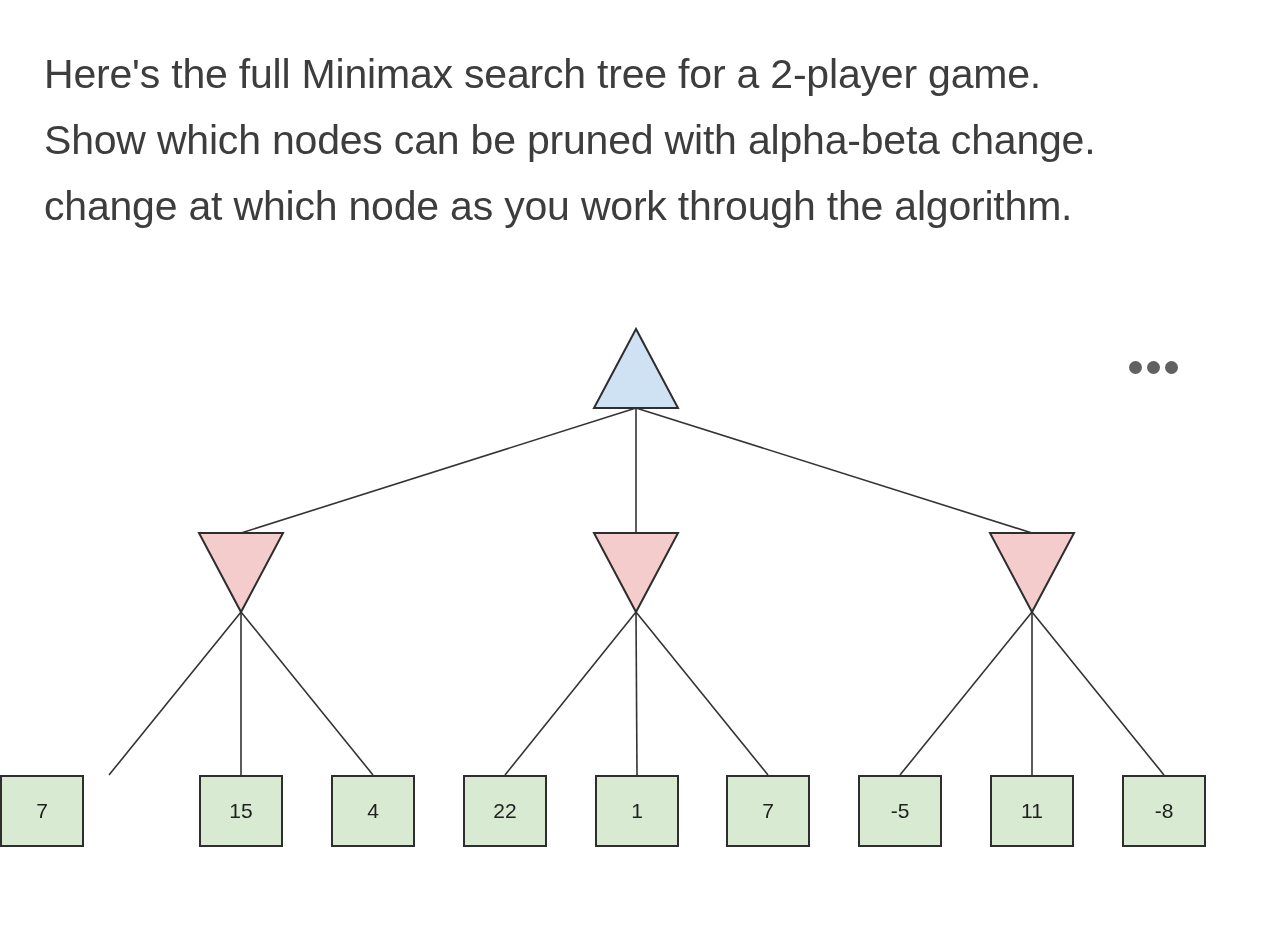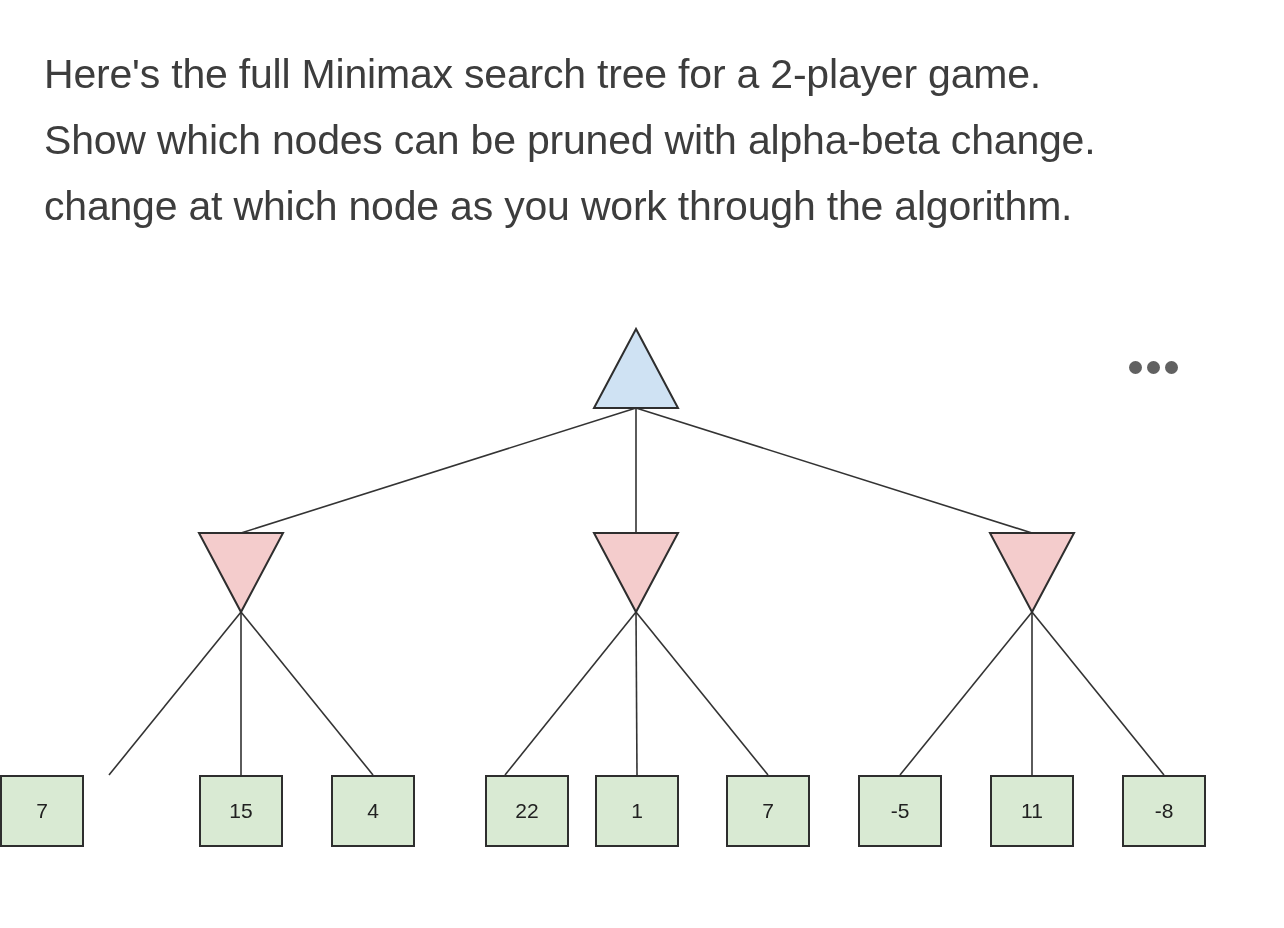--- a/index.html
+++ b/index.html
@@ -80,21 +80,21 @@
     border: 2px solid var(--node-border, #2e2e2e);
     display: flex;
     align-items: center;
     justify-content: center;
     font-size: 21px;
     color: var(--leaf-text, #212121);
   }
   .leaf:nth-of-type(1) { left: 67px;  }
   .leaf:nth-of-type(2) { left: 199px; }
   .leaf:nth-of-type(3) { left: 331px; }
-  .leaf:nth-of-type(4) { left: 485px; }
+  .leaf:nth-of-type(4) { left: 463px; }
   .leaf:nth-of-type(5) { left: 595px; }
   .leaf:nth-of-type(6) { left: 726px; }
   .leaf:nth-of-type(7) { left: 858px; }
   .leaf:nth-of-type(8) { left: 990px; }
   .leaf:nth-of-type(9) { left: 1122px; }
 </style>
 </head>
 <body>
 
 <div class="canvas">

